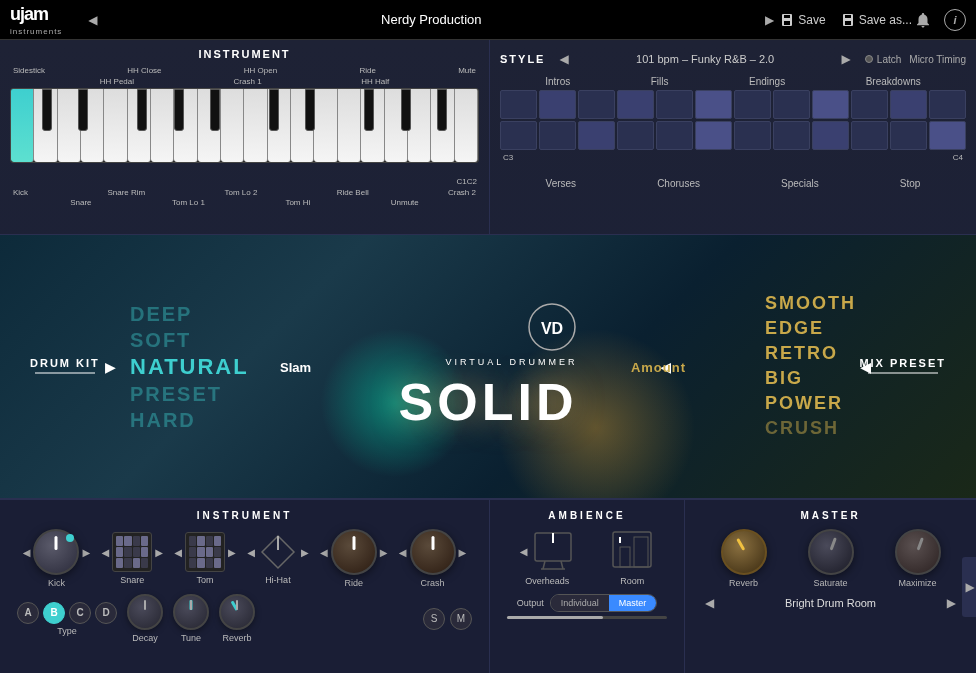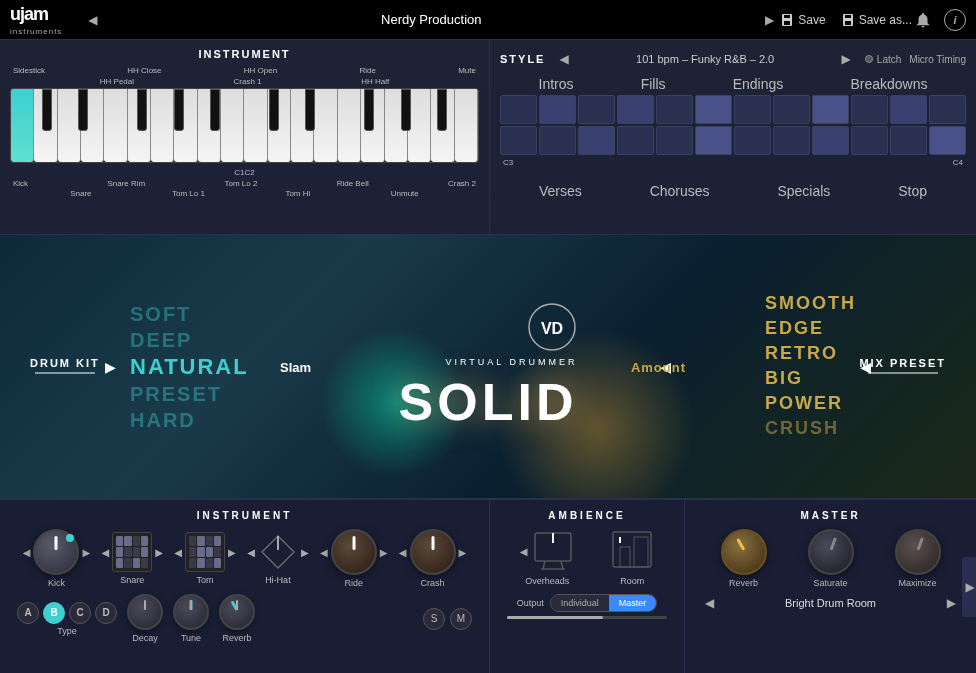--- a/index.html
+++ b/index.html
@@ -190,21 +190,21 @@
     }
     .micro-timing {
       font-size: 10px;
       color: #aaa;
       cursor: pointer;
     }
 
     .style-row-labels {
       display: flex;
       justify-content: space-around;
-      font-size: 14px;
+      font-size: 10px;
       color: #bbb;
       margin-bottom: 3px;
       padding: 0 5px;
     }
 
     
     .drum-visual-area {
       flex: 1;
       position: relative;
       background: linear-gradient(135deg, #0d2a3a 0%, #1a3a4a 30%, #0a2030 60%, #1a2818 100%);
@@ -869,21 +869,21 @@
           <div style="flex:1.1"></div>
           <div style="width:10px;height:100%;background:#111;border-radius:0 0 3px 3px;border:1px solid #555;z-index:2;"></div>
           <div style="flex:0.6"></div>
           <div style="width:10px;height:100%;background:#111;border-radius:0 0 3px 3px;border:1px solid #555;z-index:2;"></div>
           <div style="flex:0.6"></div>
           <div style="width:10px;height:100%;background:#111;border-radius:0 0 3px 3px;border:1px solid #555;z-index:2;"></div>
           <div style="flex:0.7"></div>
         </div>
       </div>
 
-      <div style="display:flex; justify-content:center; font-size:8px; color:#bbb; padding:0 2px; margin-top:5px;">
+      <div style="display:flex; justify-content:flex-end; font-size:8px; color:#bbb; padding:0 2px; margin-top:14px;">
         <span>C1</span>
         <span>C2</span>
       </div>
       <div style="display:flex; justify-content:space-between; font-size:8px; color:#bbb; padding:0 3px; margin-top:2px;">
         <span>Kick</span>
         <span>Snare Rim</span>
         <span>Tom Lo 2</span>
         <span>Ride Bell</span>
         <span>Crash 2</span>
       </div>
@@ -962,22 +962,22 @@
     <div class="glow-gold"></div>
 
     <div class="drum-kit-label">
       <div class="drum-kit-text">DRUM KIT</div>
       <div class="drum-kit-line"></div>
     </div>
 
     <div class="arrow-left-drum">▶</div>
 
     <div class="style-list-left">
+      <div class="style-item dim">DEEP</div>
       <div class="style-item dim">SOFT</div>
-      <div class="style-item dim">DEEP</div>
       <div class="style-item active">NATURAL</div>
       <div class="style-item dim">PRESET</div>
       <div class="style-item dim">HARD</div>
     </div>
 
     <div class="slam-label">Slam</div>
 
     <div class="center-logo-area">
 
       <svg class="vd-logo" viewBox="0 0 50 50">

